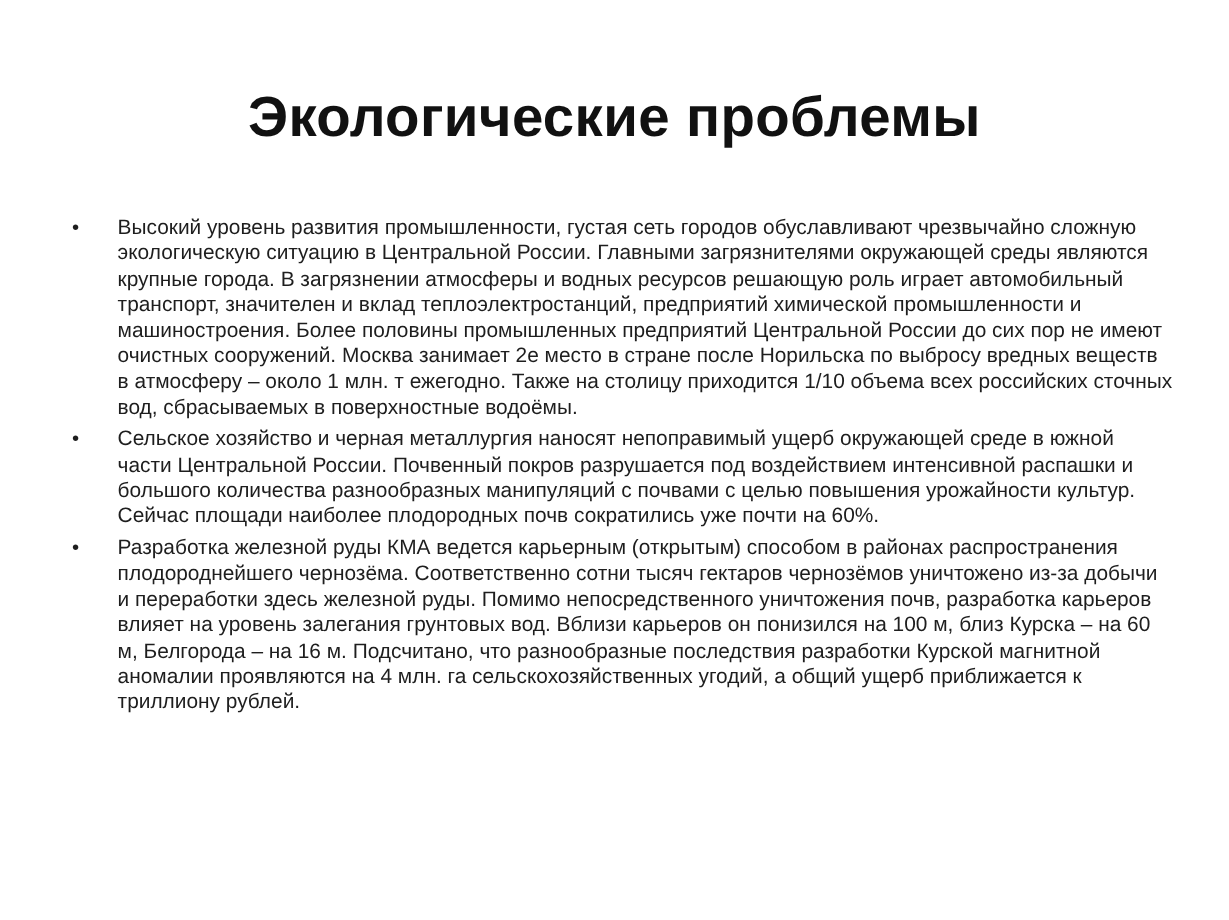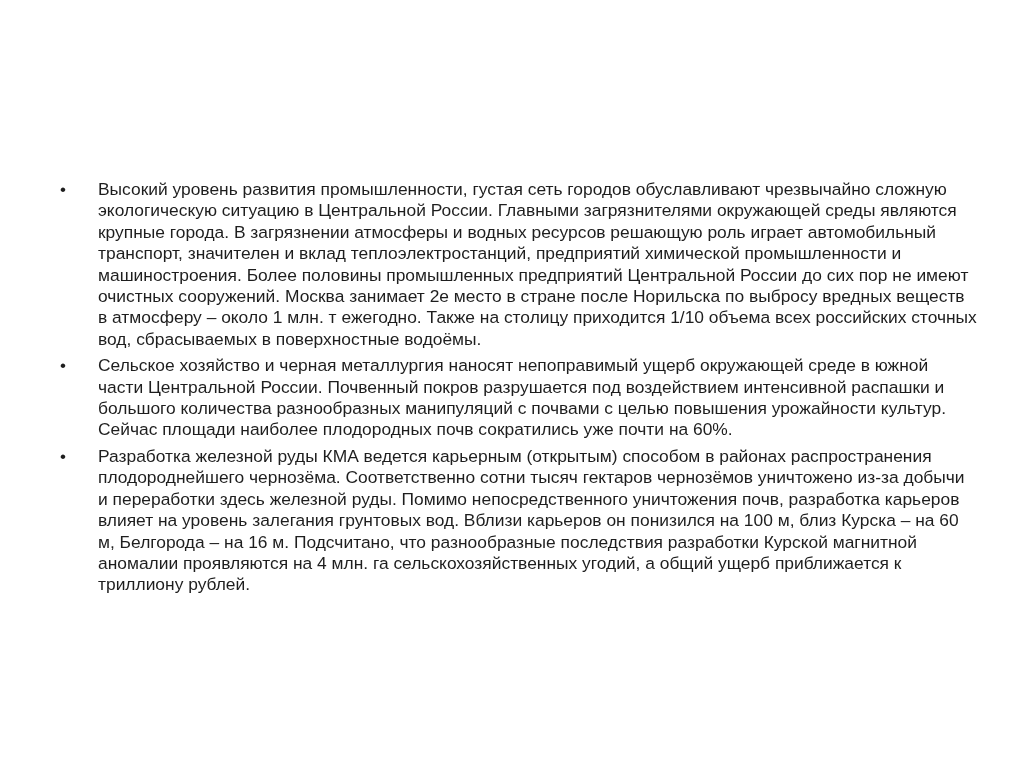--- a/index.html
+++ b/index.html
@@ -63,20 +63,21 @@
     }
     .bullet-text {
       display: block;
       width: 880px;
     }
   </style>
 </head>
 <body>
 
 <div class="slide">
+  <h1 class="title">Экологические проблемы</h1>
 
   <ul class="content">
     <li class="bullet-item">
       <span class="bullet-dot">•</span>
       <span class="bullet-text">Высокий уровень развития промышленности, густая сеть городов обуславливают чрезвычайно сложную экологическую ситуацию в Центральной России. Главными загрязнителями окружающей среды являются крупные города. В загрязнении атмосферы и водных ресурсов решающую роль играет автомобильный транспорт, значителен и вклад теплоэлектростанций, предприятий химической промышленности и машиностроения. Более половины промышленных предприятий Центральной России до сих пор не имеют очистных сооружений. Москва занимает 2е место в стране после Норильска по выбросу вредных веществ в атмосферу – около 1 млн. т ежегодно.  Также на столицу приходится 1/10 объема всех российских сточных вод, сбрасываемых в поверхностные водоёмы.</span>
     </li>
     <li class="bullet-item">
       <span class="bullet-dot">•</span>
       <span class="bullet-text">Сельское хозяйство и черная металлургия наносят непоправимый ущерб окружающей среде в южной части Центральной России. Почвенный покров разрушается под воздействием интенсивной распашки и большого количества разнообразных манипуляций с почвами с целью повышения урожайности культур. Сейчас площади наиболее плодородных почв сократились уже почти на 60%.</span>
     </li>

